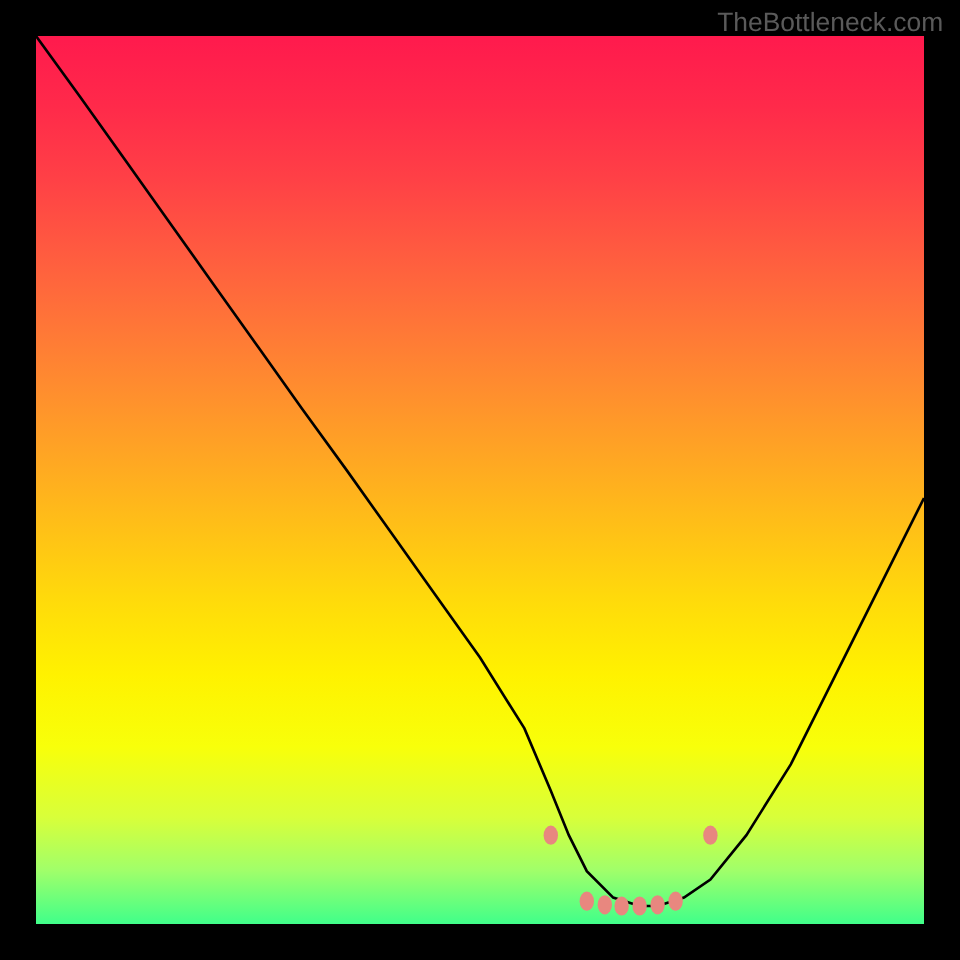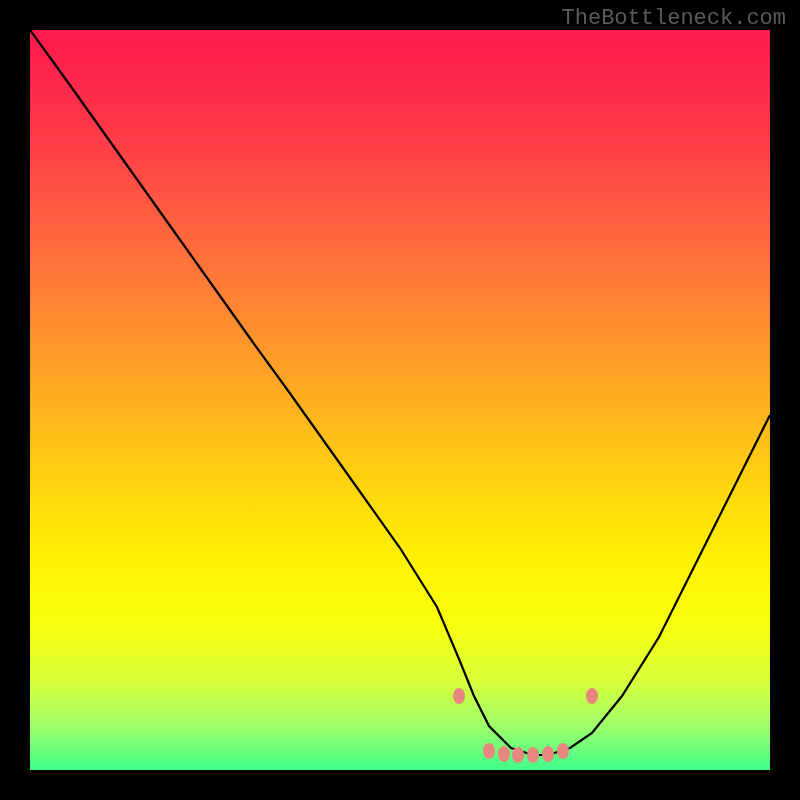--- a/index.html
+++ b/index.html
@@ -11,21 +11,20 @@
     font-family: Arial, sans-serif;
   }
   .watermark {
     position: absolute;
     top: 6px;
     right: 14px;
     color: #5a5a5a;
     font-size: 22px;
     font-weight: 500;
     z-index: 10;
-    font-family: Liberation Mono, monospace;
   }
   .plot-area {
     position: absolute;
     left: 30px;
     top: 30px;
     width: 740px;
     height: 740px;
     background: linear-gradient(to bottom,
       #ff1a4d 0%,
       #ff2a4a 8%,

